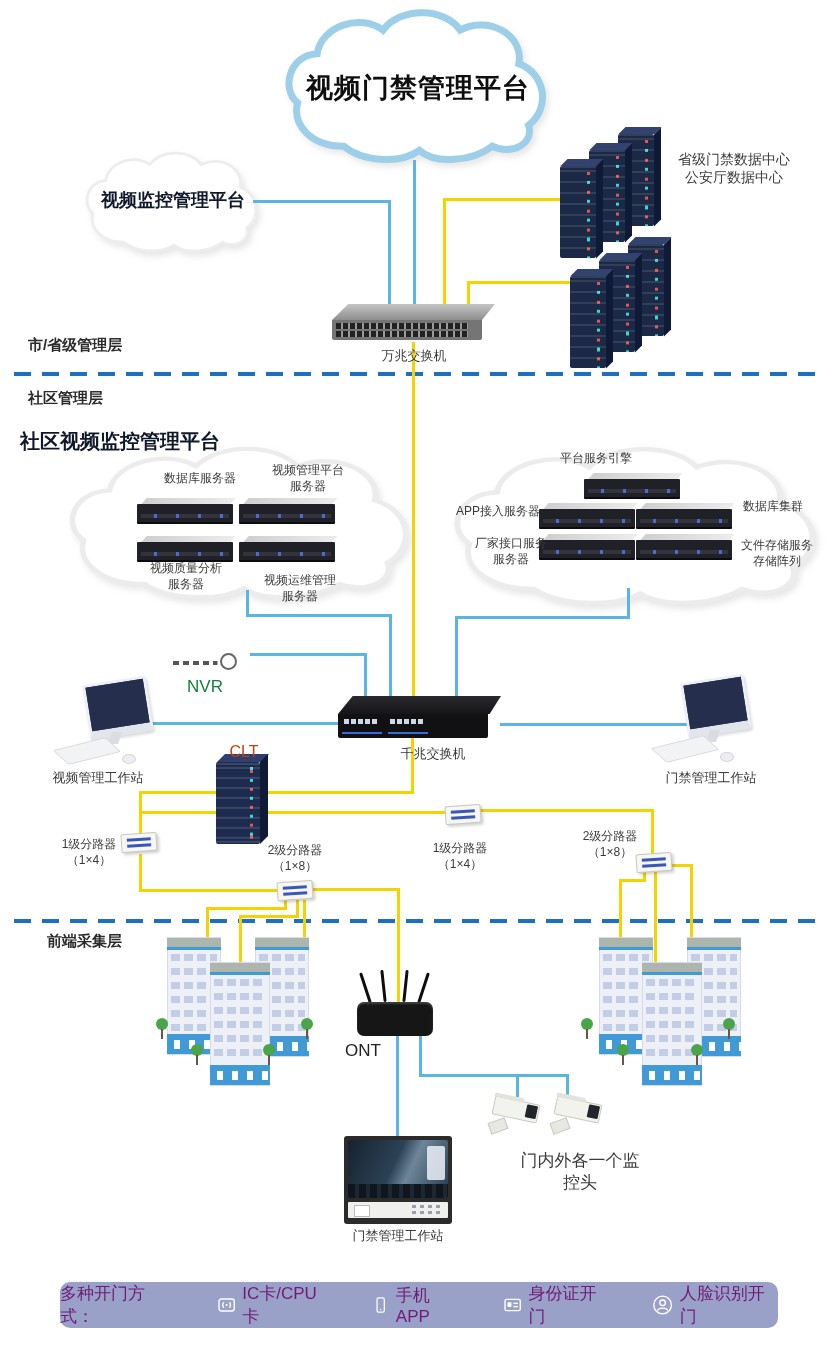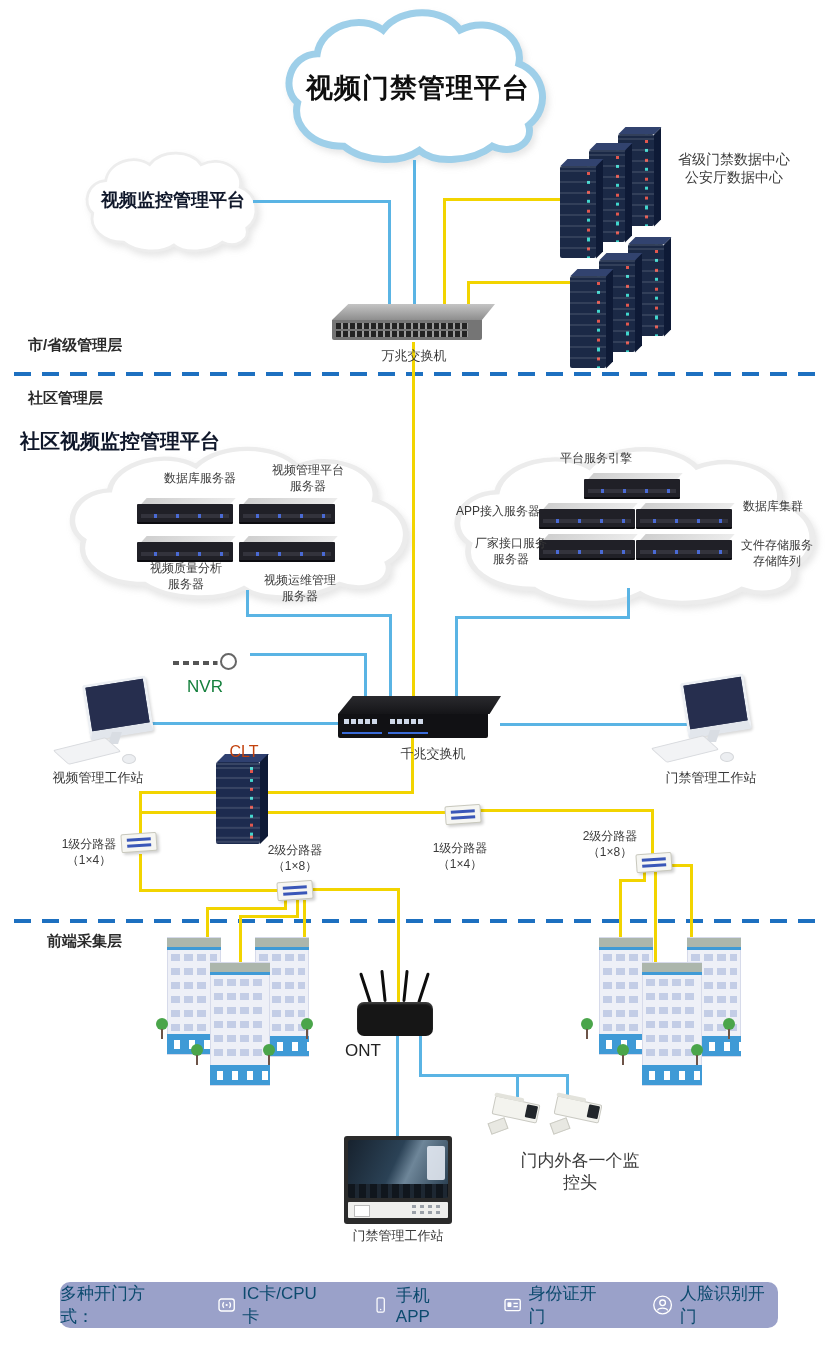--- a/index.html
+++ b/index.html
@@ -108,21 +108,21 @@
   .itc .scr::before{content:"";position:absolute;left:0;bottom:0;width:100%;height:14px;
     background:repeating-linear-gradient(90deg,#10161d 0 7px,#1d2732 7px 11px);}
   .itc .panel{margin-top:4px;height:16px;background:#efefed;border-radius:1px;
     background-image:repeating-linear-gradient(90deg,#9aa0a8 0 4px,transparent 4px 8px),
                      repeating-linear-gradient(90deg,#9aa0a8 0 4px,transparent 4px 8px);
     background-size:30px 3px,30px 3px;background-repeat:no-repeat;background-position:64px 3px,64px 9px;}
   .itc .panel::before{content:"";position:absolute;left:10px;bottom:7px;width:14px;height:10px;background:#fff;
     border:1px solid #bbb;}
   
   .bar{position:absolute;left:60px;top:1282px;width:718px;height:46px;background:#9aa1c9;border-radius:10px;z-index:6;
-    display:flex;align-items:center;justify-content:center;gap:42px;color:#0c4a6e;font-size:17px;}
+    display:flex;align-items:center;justify-content:center;gap:42px;color:#701a75;font-size:17px;}
   .bar .item{display:flex;align-items:center;gap:6px;}
   .bar svg{display:block;}
 </style>
 </head>
 <body>
 
 <div id="stage">
 
   <svg class="cloudsvg" style="left:250px;top:2px;" width="336" height="168" viewBox="0 0 200 120">
     <path d="M47 103 C24 103 10 88 14 72 C2 62 8 38 28 37 C31 17 59 8 75 20 C88 3 119 4 130 20 C152 9 176 25 172 44 C191 51 195 76 179 88 C183 101 167 110 153 103 C139 114 112 116 101 106 C87 116 60 114 47 103 Z" fill="#ffffff" stroke="#9ecfe9" stroke-width="5"></path>

